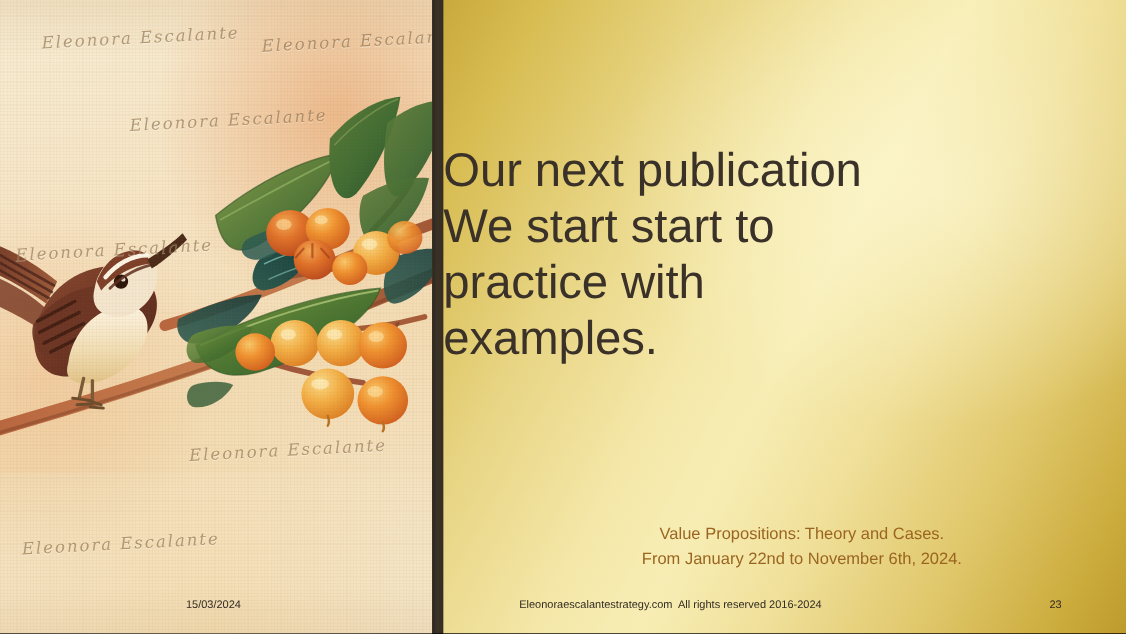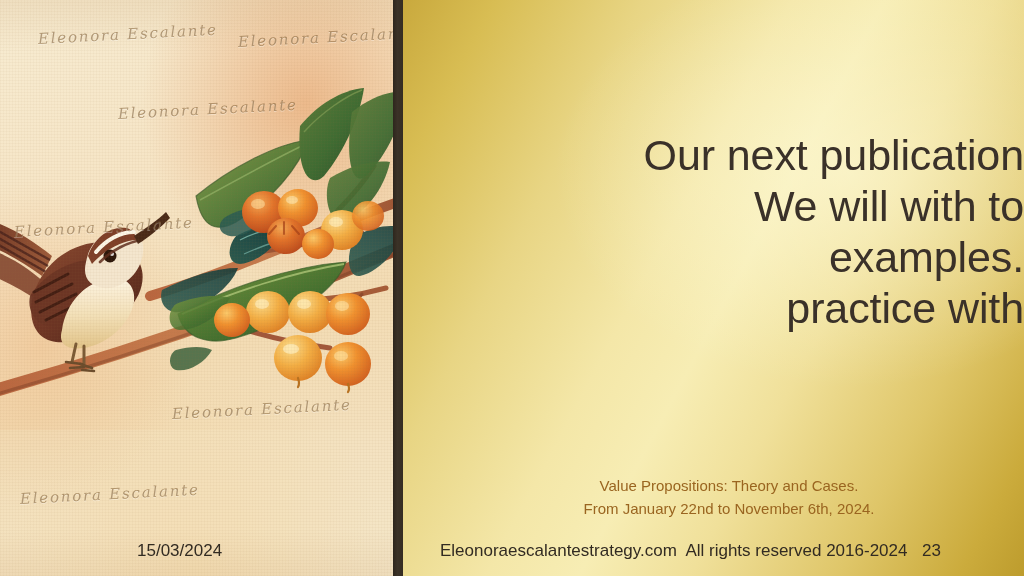--- a/index.html
+++ b/index.html
@@ -87,21 +87,21 @@
   #right-sheen {
     position: absolute; inset: 0;
     background: radial-gradient(ellipse 70% 55% at 72% 30%, rgba(255,252,222,0.55) 0%, rgba(255,252,222,0) 68%);
     pointer-events: none;
   }
 
   #headline {
     position: absolute;
     left: 0; top: 130px;
     width: 621px;
-    text-align: right;
+    text-align: left;
     color: #3a3129;
     font-size: 43px;
     line-height: 51px;
     font-weight: 400;
     letter-spacing: -0.1px;
   }
   #headline .hl-line { display: block; }
 
   #subtitle {
     position: absolute;
@@ -112,23 +112,24 @@
     font-size: 15px;
     line-height: 23px;
     font-weight: 400;
   }
   #subtitle .sub-line { display: block; }
 
   
   .footer-text {
     position: absolute;
     color: #322b22;
-    font-size: 17px;
+    font-size: 10px;
     line-height: 16px;
     white-space: pre;
+    margin-left: 32px;
   }
   #footer-date  { left: 137px; top: 543px; }
   #footer-copy  { left: 440px; top: 543px; }
   #footer-page  { left: 922px; top: 543px; }
 </style>
 </head>
 <body>
 
 <div id="slide">
 
@@ -307,23 +308,23 @@
     <div class="footer-text" id="footer-date">15/03/2024</div>
   </div>
 
   <div id="divider"></div>
 
   <div id="right-panel">
     <div id="right-sheen"></div>
 
     <div id="headline">
       <span class="hl-line">Our next publication</span>
-      <span class="hl-line">We will with to</span>
+      <span class="hl-line">We start start to</span>
+      <span class="hl-line">practice with</span>
       <span class="hl-line">examples.</span>
-      <span class="hl-line">practice with</span>
     </div>
 
     <div id="subtitle">
       <span class="sub-line">Value Propositions: Theory and Cases.</span>
       <span class="sub-line">From January 22nd to November 6th, 2024.</span>
     </div>
   </div>
 
   <div class="footer-text" id="footer-copy">Eleonoraescalantestrategy.com  All rights reserved 2016-2024</div>
 

